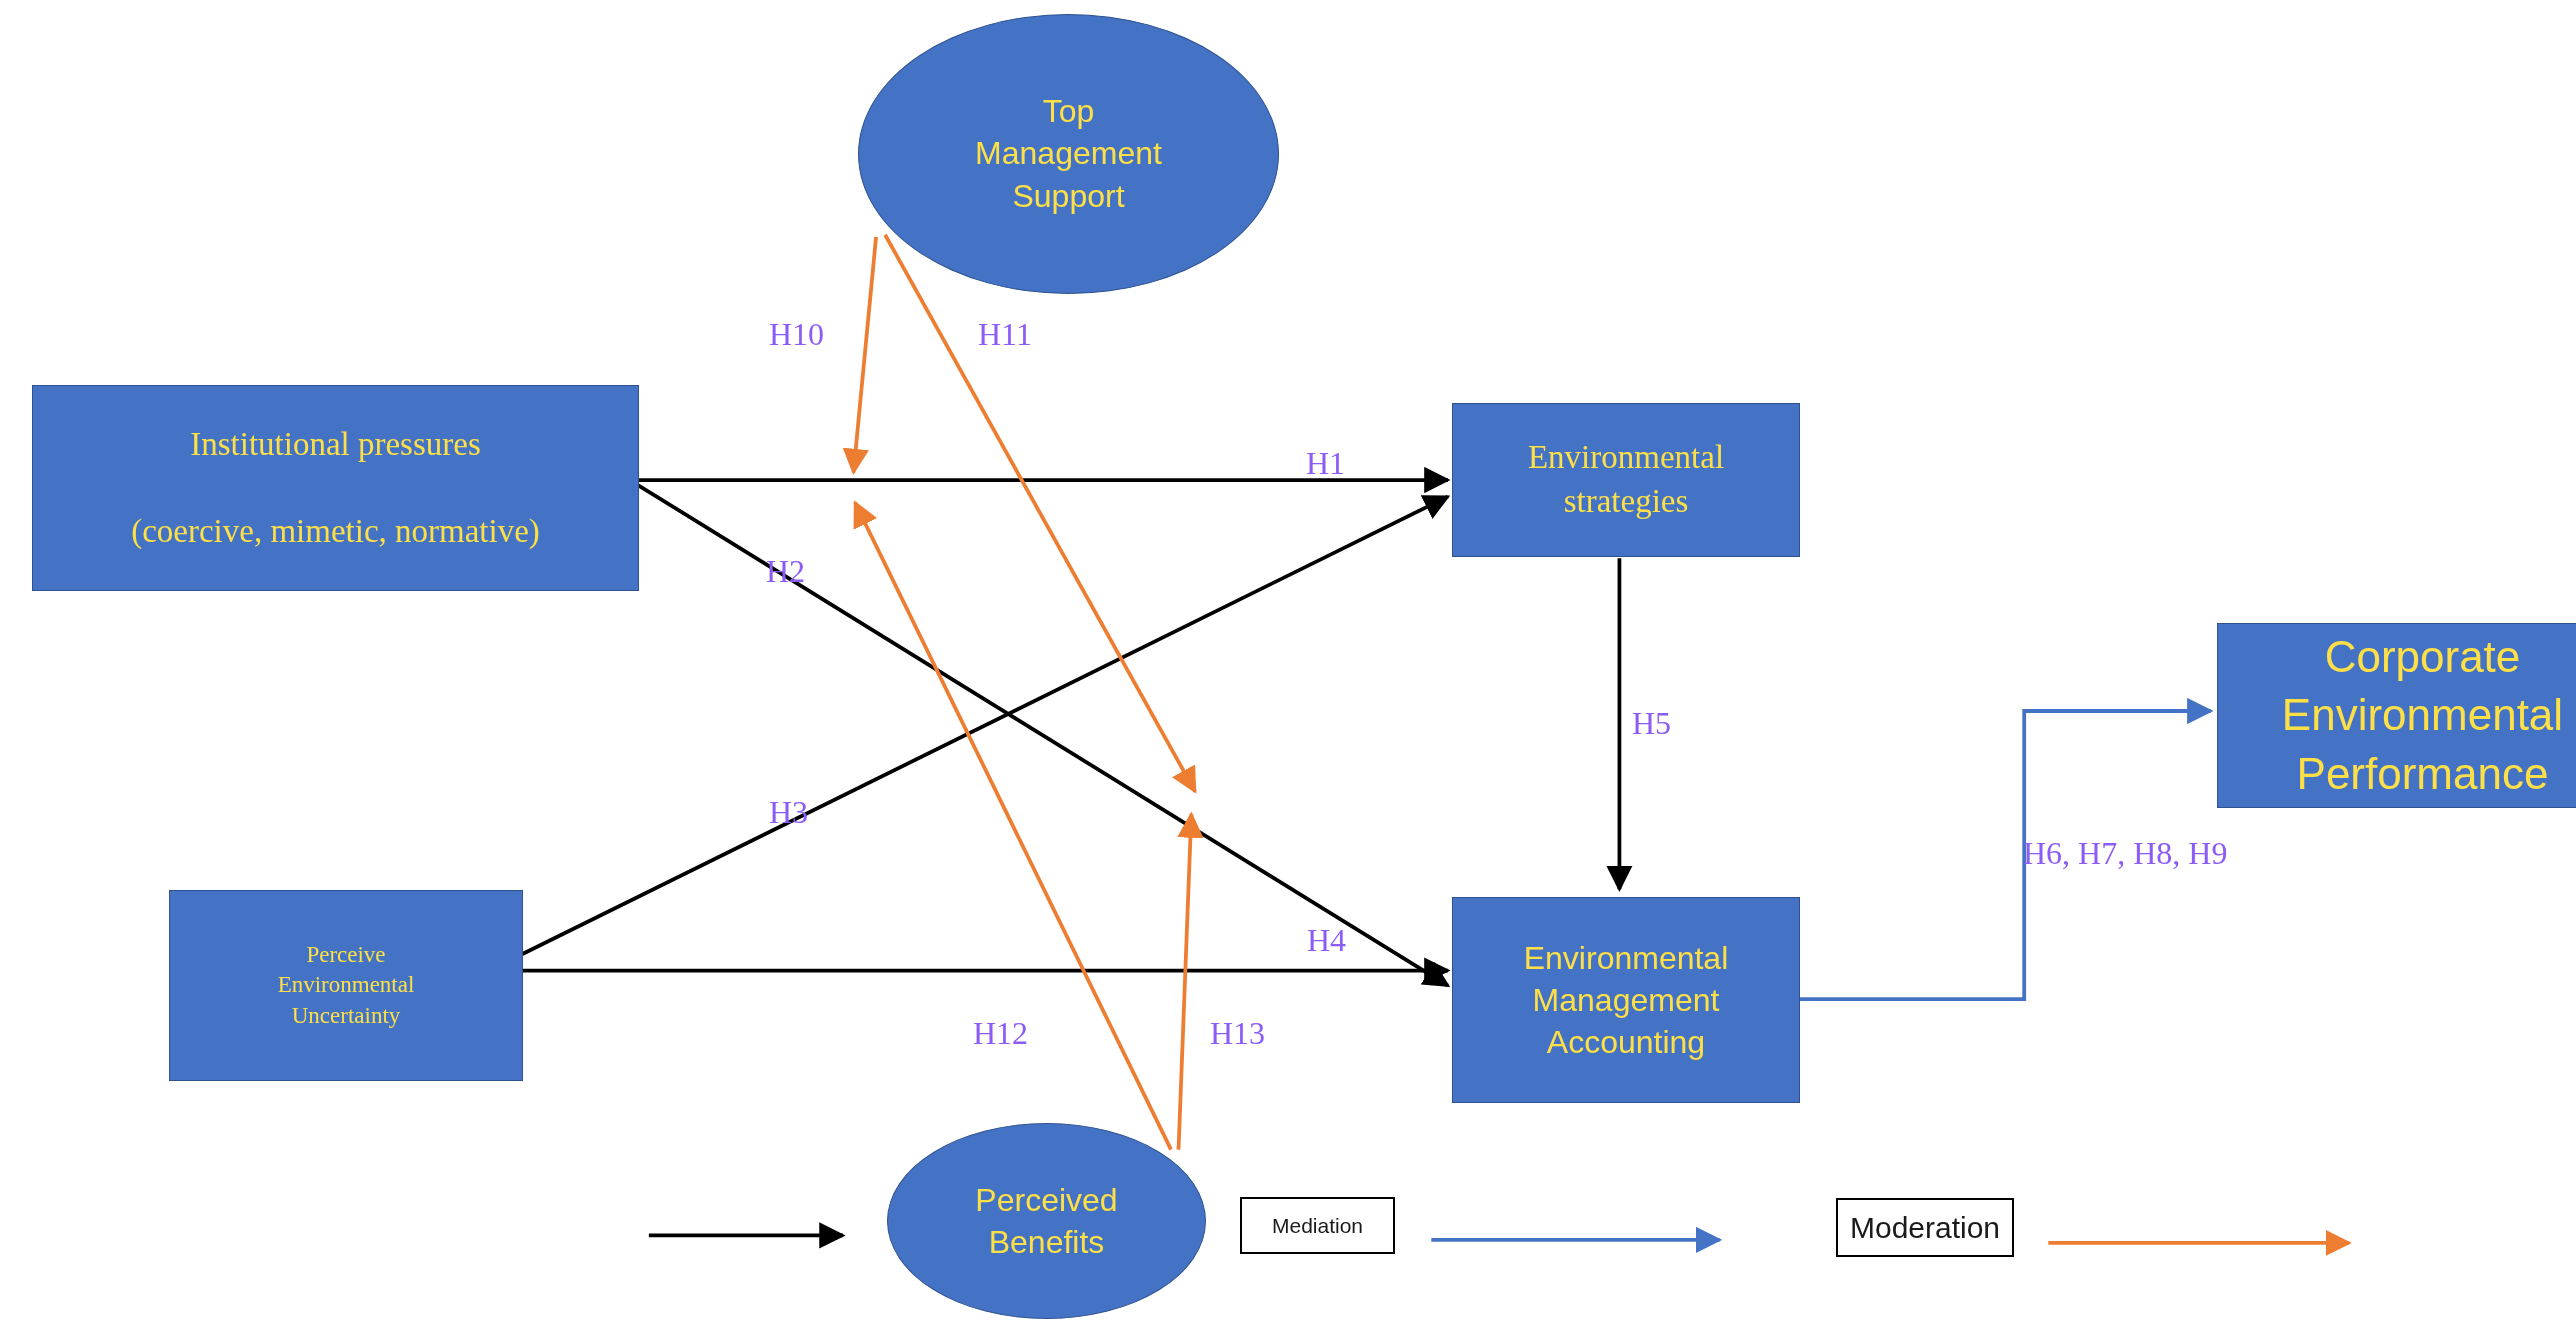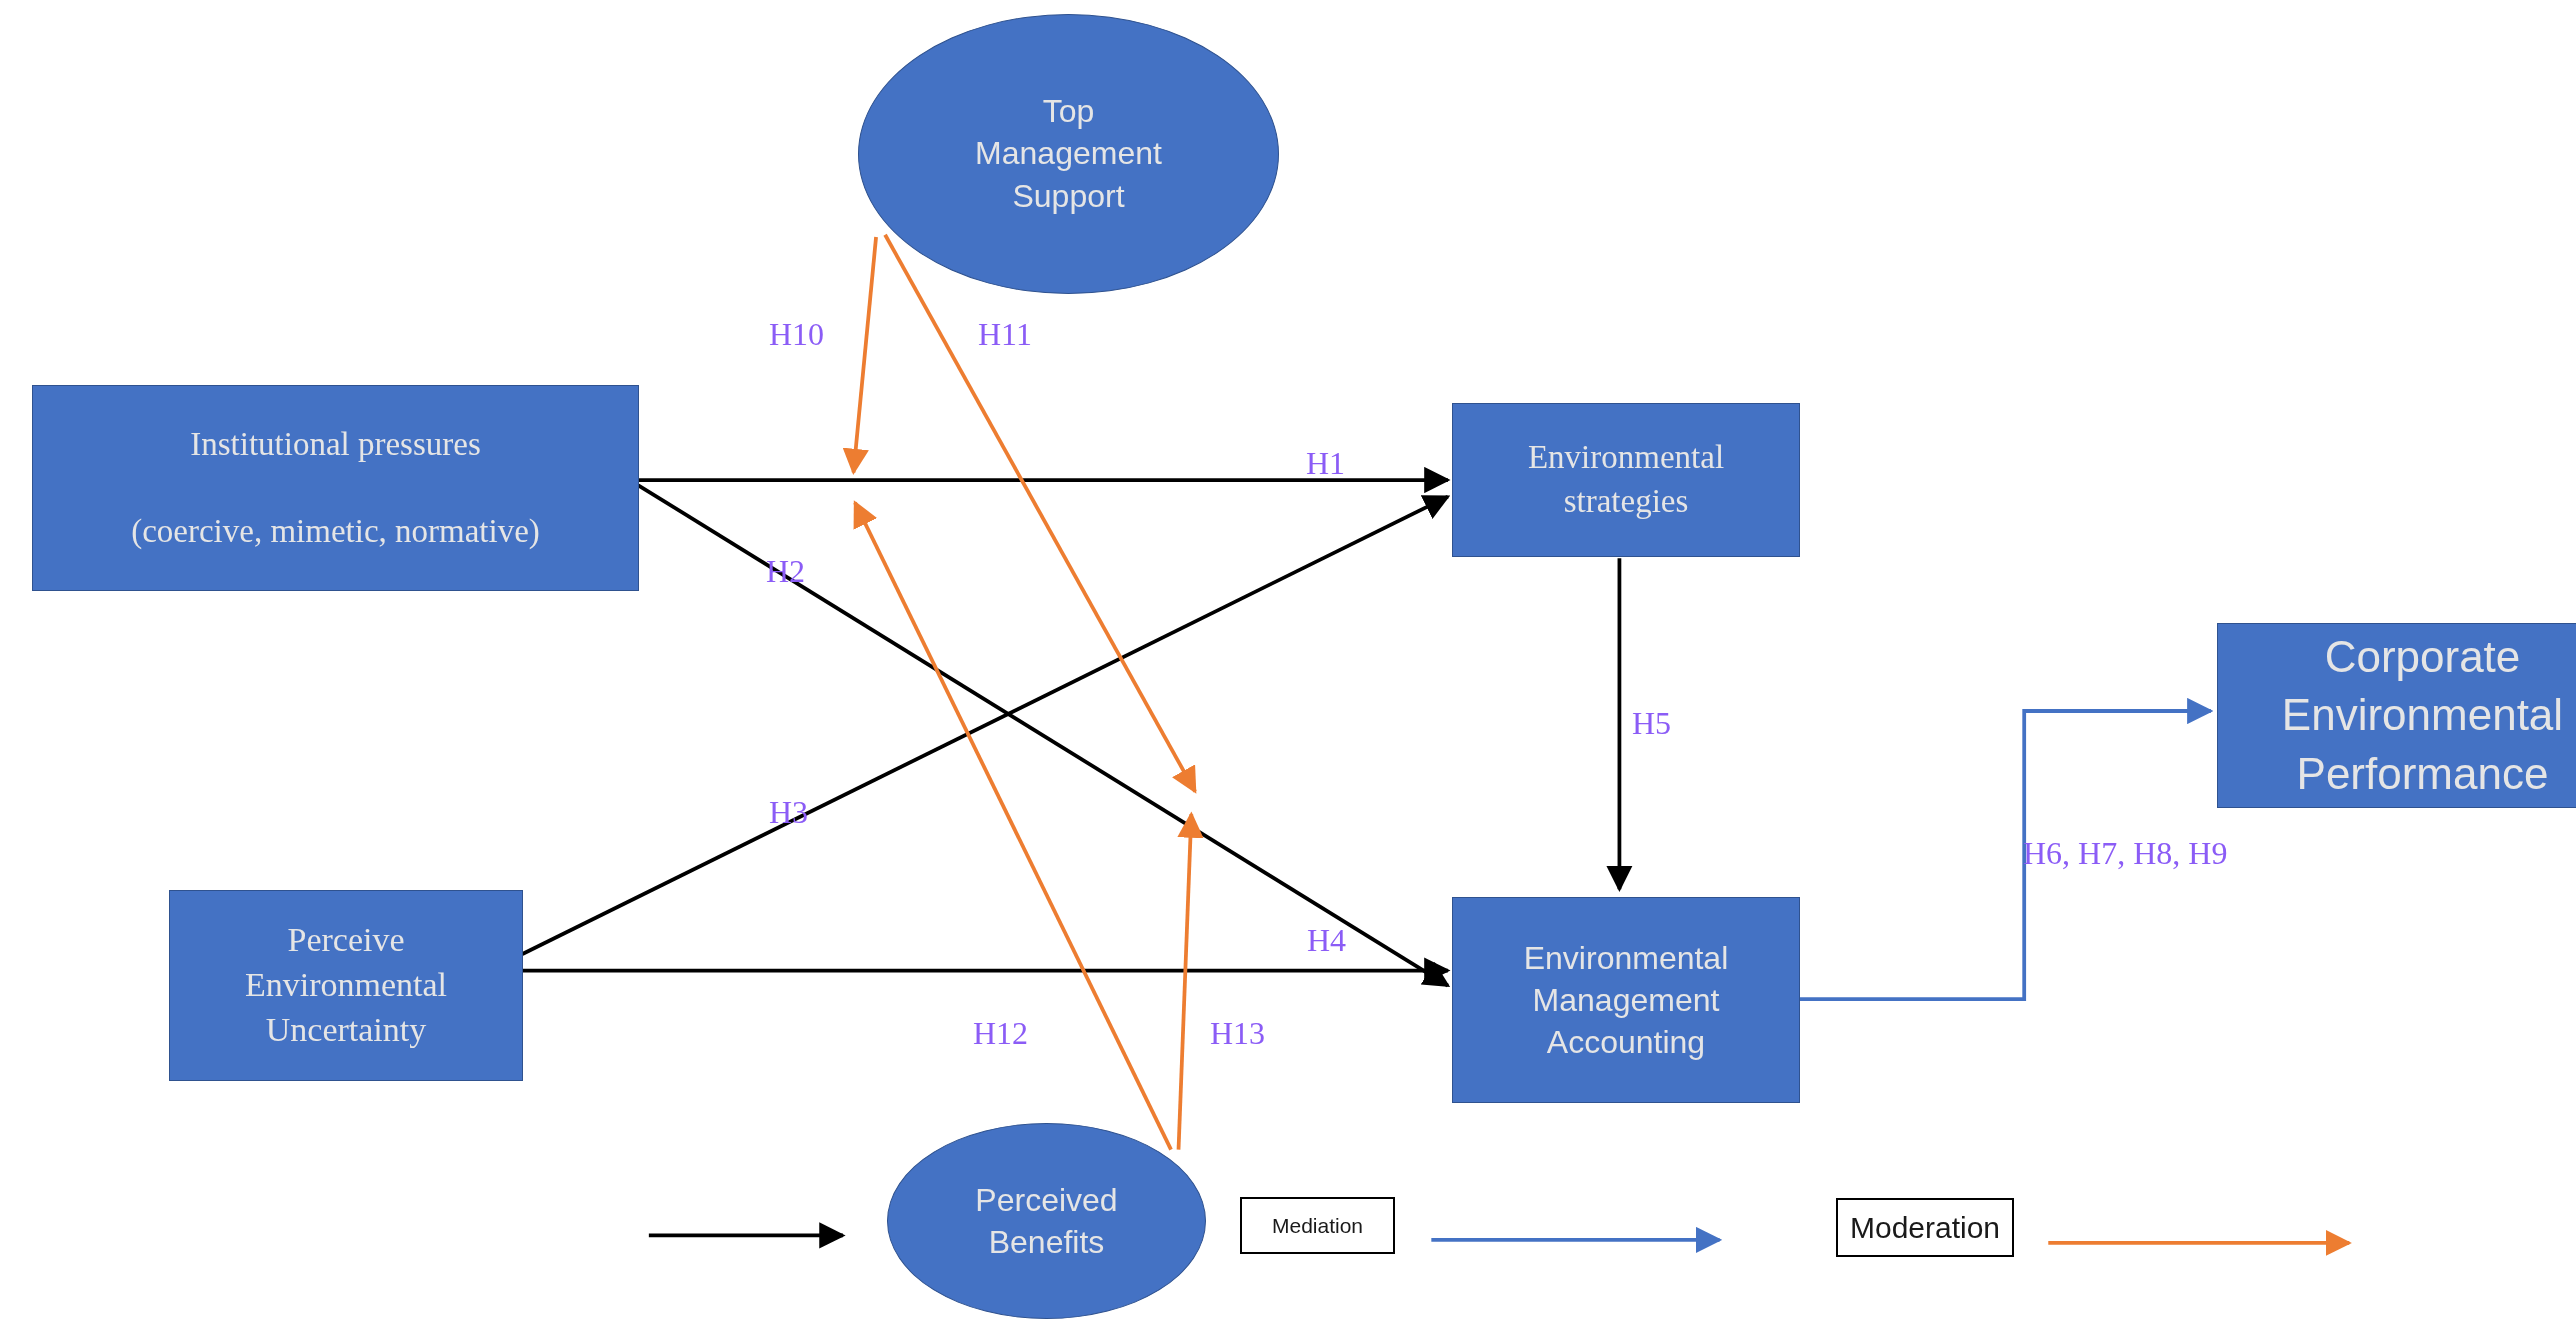--- a/index.html
+++ b/index.html
@@ -10,21 +10,21 @@
     overflow:hidden;
     font-family:"Liberation Sans",sans-serif;
   }
   #edges{position:absolute;left:0;top:0;width:2576px;height:1343px;pointer-events:none;}
 
   .node{
     position:absolute;
     box-sizing:border-box;
     display:flex;align-items:center;justify-content:center;
     text-align:center;
-    color:#e5e5e5;
+    color:#fde047;
     background:#4472C4;
     border:1.5px solid #2F528F;
     line-height:1.32;
   }
   .node.serif{font-family:"Liberation Serif",serif;}
   .node.sans{font-family:"Liberation Sans",sans-serif;}
   .node.ellipse{border-radius:50%;}
   .node .txt{display:block;width:100%;padding:0 7.5px;}
 
   .hlabel{
@@ -121,21 +121,21 @@
 Management
 Support</span>
   </div>
 
   <div class="node serif" style="left:32px;top:385px;width:607px;height:206px;font-size:33px;">
     <span class="txt" style="white-space:pre-line;">Institutional pressures
 
 (coercive, mimetic, normative)</span>
   </div>
 
-  <div class="node serif" style="left:169px;top:890px;width:354px;height:191px;font-size:34px;">
+  <div class="node serif" style="left:169px;top:890px;width:354px;height:191px;font-size:23px;">
     <span class="txt" style="white-space:pre-line;">Perceive
 Environmental
 Uncertainty</span>
   </div>
 
   <div class="node serif" style="left:1452px;top:403px;width:348px;height:154px;font-size:33px;">
     <span class="txt" style="white-space:pre-line;">Environmental
 strategies</span>
   </div>
 

